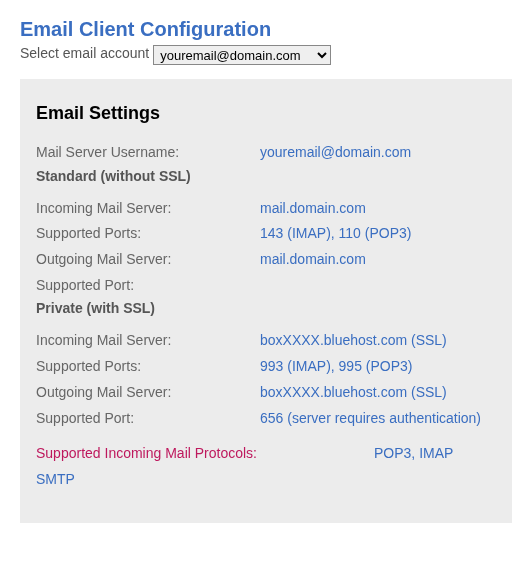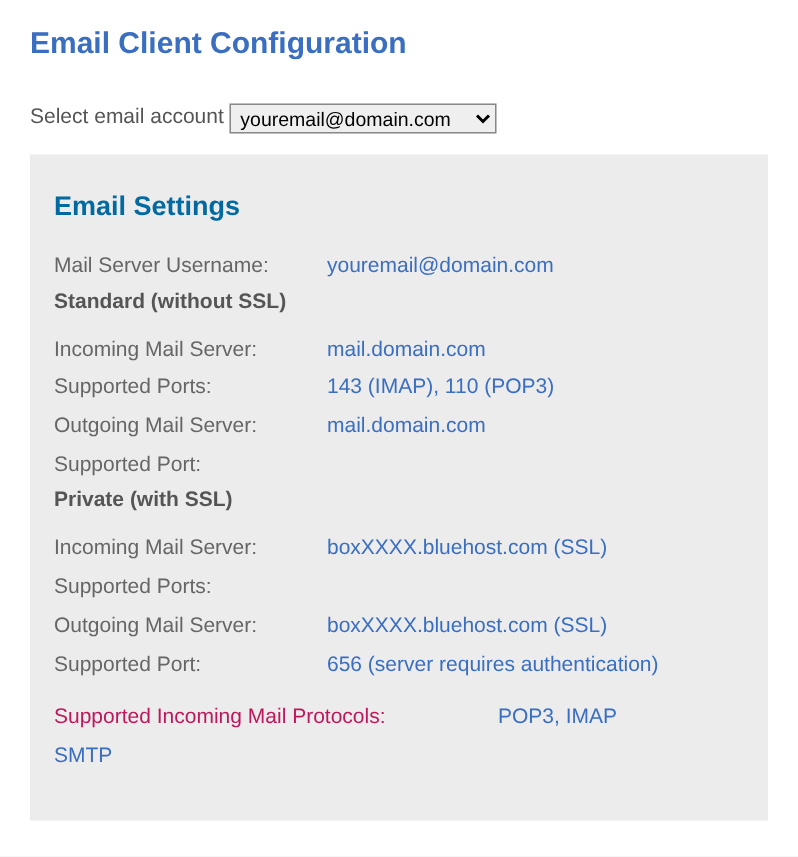--- a/index.html
+++ b/index.html
@@ -14,21 +14,21 @@
       background: #fff;
       width: 532px;
     }
     .page {
       padding: 18px 20px;
     }
     .page-title {
       color: #3a6ec1;
       font-size: 20px;
       font-weight: 600;
-      margin-bottom: 28px;
+      margin-bottom: 4px;
     }
     .account-row {
       display: flex;
       align-items: flex-start;
       margin-bottom: 14px;
     }
     .account-label {
       color: #555;
       font-size: 14px;
       margin-right: 4px;
@@ -39,30 +39,31 @@
       border: 1px solid #888;
       padding: 1px 2px;
       min-width: 178px;
       height: 20px;
     }
     .panel {
       background: #ececec;
       padding: 24px 16px 28px 16px;
     }
     .panel-title {
-      color: #0369a1;
+      color: #000000;
       font-size: 18px;
       font-weight: 600;
       margin-bottom: 18px;
     }
     .row {
       display: flex;
       align-items: flex-start;
       margin-bottom: 4px;
       line-height: 1.55;
+      gap: 42px;
     }
     .label-col {
       width: 182px;
       color: #666;
       font-size: 14px;
       flex-shrink: 0;
     }
     .label-col-wide {
       width: 296px;
       color: #be185d;
@@ -123,20 +124,21 @@
     </div>
 
     <div class="section-header">Private (with SSL)</div>
 
     <div class="row">
       <span class="label-col">Incoming Mail Server:</span>
       <span class="value-col">boxXXXX.bluehost.com (SSL)</span>
     </div>
     <div class="row">
       <span class="label-col">Supported Ports:</span>
+      <span class="value-col">993 (IMAP), 995 (POP3)</span>
     </div>
     <div class="row">
       <span class="label-col">Outgoing Mail Server:</span>
       <span class="value-col">boxXXXX.bluehost.com (SSL)</span>
     </div>
     <div class="row">
       <span class="label-col">Supported Port:</span>
       <span class="value-col">656 (server requires authentication)</span>
     </div>
 

